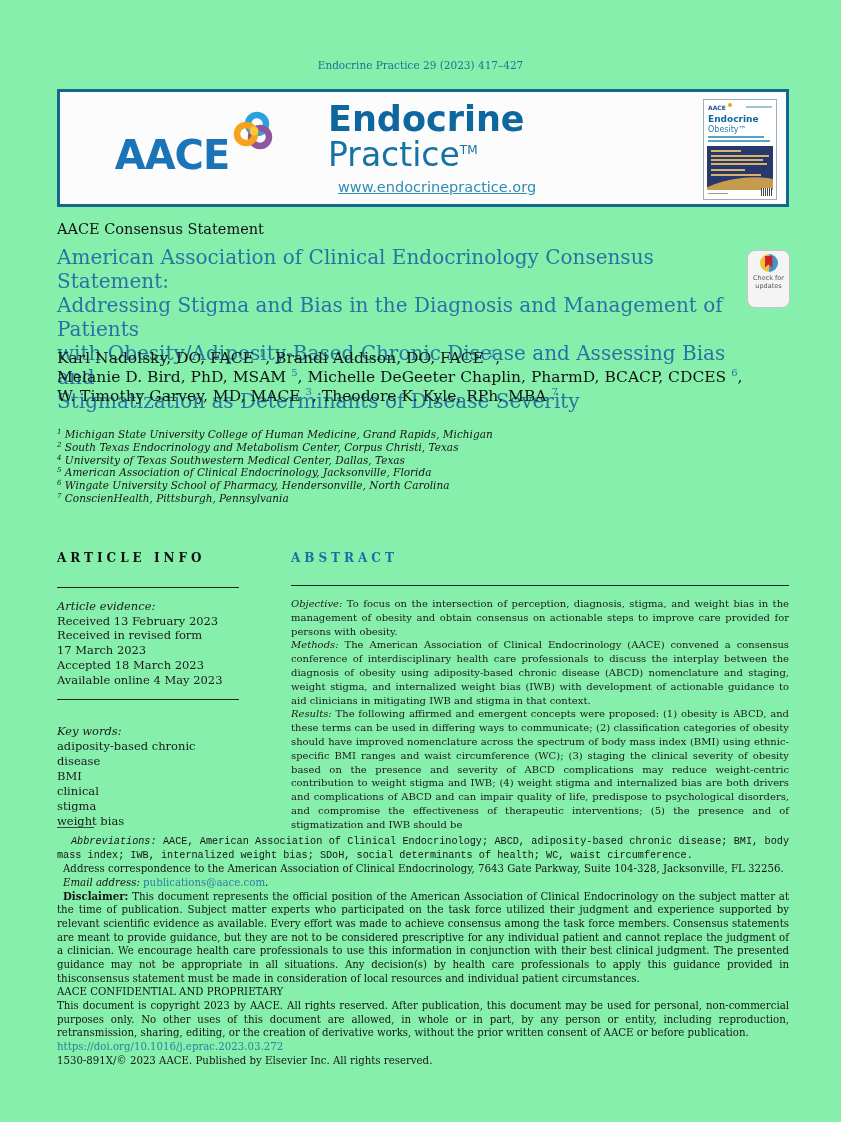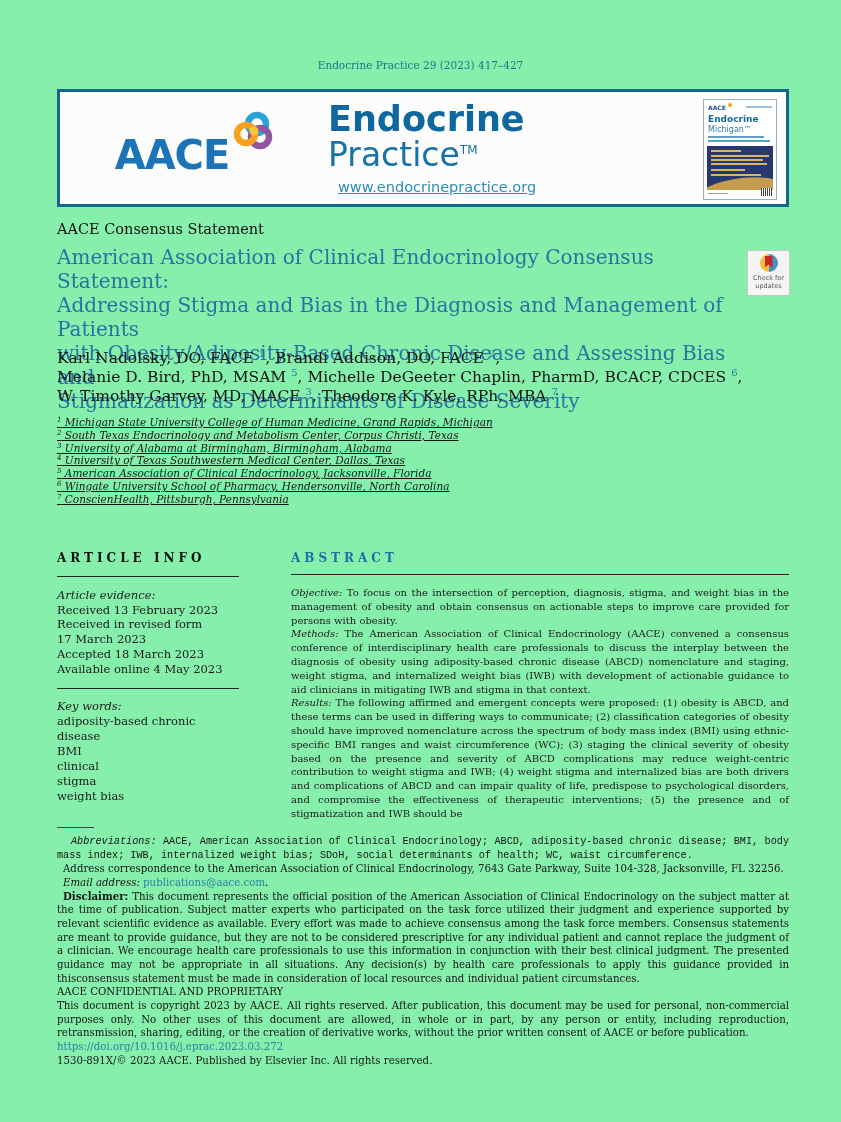--- a/index.html
+++ b/index.html
@@ -51,49 +51,49 @@
   .cover-barcode { position:absolute; bottom:3px; right:4px; width:11px; height:8px;
     background:repeating-linear-gradient(90deg,#444 0 1px,#fff 1px 2px); }
   .cover-footline { position:absolute; bottom:5px; left:4px; width:20px; height:1.5px; background:#999; }
 
   
   .kicker { position:absolute; left:57px; top:221px; font-size:14.5px; color:#111; }
   .article-title { position:absolute; left:57px; top:245px; width:690px;
     font-size:20px; line-height:1.2; color:#2a72a3; white-space:pre-line; }
 
   
-  .check-badge { position:absolute; left:747px; top:250px; width:43px; height:46px;
-    background:#f4f4f4; border:1px solid #c6c6c6; border-radius:0; text-align:center;
+  .check-badge { position:absolute; left:747px; top:250px; width:43px; height:58px;
+    background:#f4f4f4; border:1px solid #c6c6c6; border-radius:8px; text-align:center;
     font-family:"DejaVu Sans","Liberation Sans",sans-serif; font-size:6.5px; color:#555;
     padding-top:3px; cursor:pointer; }
   .cb-circle { width:18px; height:18px; border-radius:50%; margin:0 auto 2px;
     background:linear-gradient(90deg,#f0c23c 50%,#4793c4 50%); position:relative; }
   .cb-bookmark { position:absolute; left:5px; top:2px; width:8px; height:12px; background:#cc2229;
     clip-path:polygon(0 0,100% 0,100% 100%,50% 70%,0 100%); }
 
   
   .authors { position:absolute; left:57px; top:349px; font-size:15.5px; line-height:1.23; color:#141414; }
   .sup { color:#2878a8; font-size:10px; vertical-align:super; line-height:0; }
 
   
-  .affils { position:absolute; left:57px; top:416px; font-size:10.5px; font-style:italic;
-    line-height:1.22; color:#141414;text-decoration:underline; }
+  .affils { position:absolute; left:57px; top:428px; font-size:10.5px; font-style:italic;
+    line-height:1.22; color:#141414; }
   .affil-sup { font-size:7px; vertical-align:super; line-height:0; }
 
   
   .columns { position:absolute; left:57px; top:551px; width:732px; display:flex; gap:52px; }
   .col-left { width:182px; flex:none; font-size:11.5px; line-height:1.3; }
   .col-right { flex:1; }
   .col-header { font-family:"DejaVu Serif","Liberation Serif",serif; font-weight:bold;
-    font-size:12px; letter-spacing:4px; padding-bottom:9px; border-bottom:1.5px solid #222; }
+    font-size:12px; letter-spacing:4px; padding-bottom:20px; border-bottom:1.5px solid #222; }
   .col-header.left { color:#111; }
   .col-header.right { color:#1f6da6; }
   .info-label { font-style:italic; }
   .history-block { margin-top:11px; }
-  .keywords-block { border-top:1px solid #222; margin-top:11px; padding-top:10px; }
+  .keywords-block { border-top:1px solid #222; margin-top:11px; padding-top:24px; }
   .abstract-body { margin-top:11px; font-size:10px; line-height:1.38; text-align:justify; }
   .abs-p { margin:0; }
   .abs-label { font-style:italic; }
 
   
   .footer { position:absolute; left:57px; top:827px; width:732px; font-size:10.2px;
     line-height:1.34; color:#141414; }
   .footnote-rule { width:37px; border-top:1px solid #444; margin-bottom:7px; }
   .footer p { margin:0; text-align:justify; }
   .ind14 { text-indent:14px;font-family:Liberation Mono, monospace; }
@@ -124,21 +124,21 @@
       <div class="ep-line1">Endocrine</div>
       <div class="ep-line2"><span>Practice</span><span class="tm">TM</span></div>
       <div class="ep-url">www.endocrinepractice.org</div>
     </div>
     <div class="banner-cover">
       <div class="cover">
         <div class="cover-aace">AACE</div>
         <div class="cover-dot"></div>
         <div class="cover-topbar"></div>
         <div class="cover-endocrine">Endocrine</div>
-        <div class="cover-practice">Michigan™</div>
+        <div class="cover-practice">Obesity™</div>
         <div class="cover-sub1"></div>
         <div class="cover-sub2"></div>
         <div class="cover-panel">
           <div class="cp-line" style="top:4px;width:30px;"></div>
           <div class="cp-line" style="top:9px;width:58px;"></div>
           <div class="cp-line" style="top:13px;width:52px;"></div>
           <div class="cp-line" style="top:17px;width:56px;"></div>
           <div class="cp-line" style="top:23px;width:34px;"></div>
           <div class="cp-line" style="top:28px;width:50px;"></div>
           <div class="cover-swoosh"></div>
@@ -166,21 +166,20 @@
 
   <div class="authors">
       <div class="author-line"><span>Karl Nadolsky, DO, FACE </span><span class="sup">1</span><span>, Brandi Addison, DO, FACE </span><span class="sup">2</span><span>,</span></div>
       <div class="author-line"><span>Melanie D. Bird, PhD, MSAM </span><span class="sup">5</span><span>, Michelle DeGeeter Chaplin, PharmD, BCACP, CDCES </span><span class="sup">6</span><span>,</span></div>
       <div class="author-line"><span>W. Timothy Garvey, MD, MACE </span><span class="sup">3</span><span>, Theodore K. Kyle, RPh, MBA </span><span class="sup">7</span></div>
     </div>
 
   <div class="affils">
       <div class="affil-line"><span class="affil-sup">1</span><span> Michigan State University College of Human Medicine, Grand Rapids, Michigan</span></div>
       <div class="affil-line"><span class="affil-sup">2</span><span> South Texas Endocrinology and Metabolism Center, Corpus Christi, Texas</span></div>
-      <div class="affil-line"><span class="affil-sup">3</span><span> University of Alabama at Birmingham, Birmingham, Alabama</span></div>
       <div class="affil-line"><span class="affil-sup">4</span><span> University of Texas Southwestern Medical Center, Dallas, Texas</span></div>
       <div class="affil-line"><span class="affil-sup">5</span><span> American Association of Clinical Endocrinology, Jacksonville, Florida</span></div>
       <div class="affil-line"><span class="affil-sup">6</span><span> Wingate University School of Pharmacy, Hendersonville, North Carolina</span></div>
       <div class="affil-line"><span class="affil-sup">7</span><span> ConscienHealth, Pittsburgh, Pennsylvania</span></div>
     </div>
 
   <div class="columns">
     <div class="col-left">
       <div class="col-header left">ARTICLE INFO</div>
       <div class="history-block">

